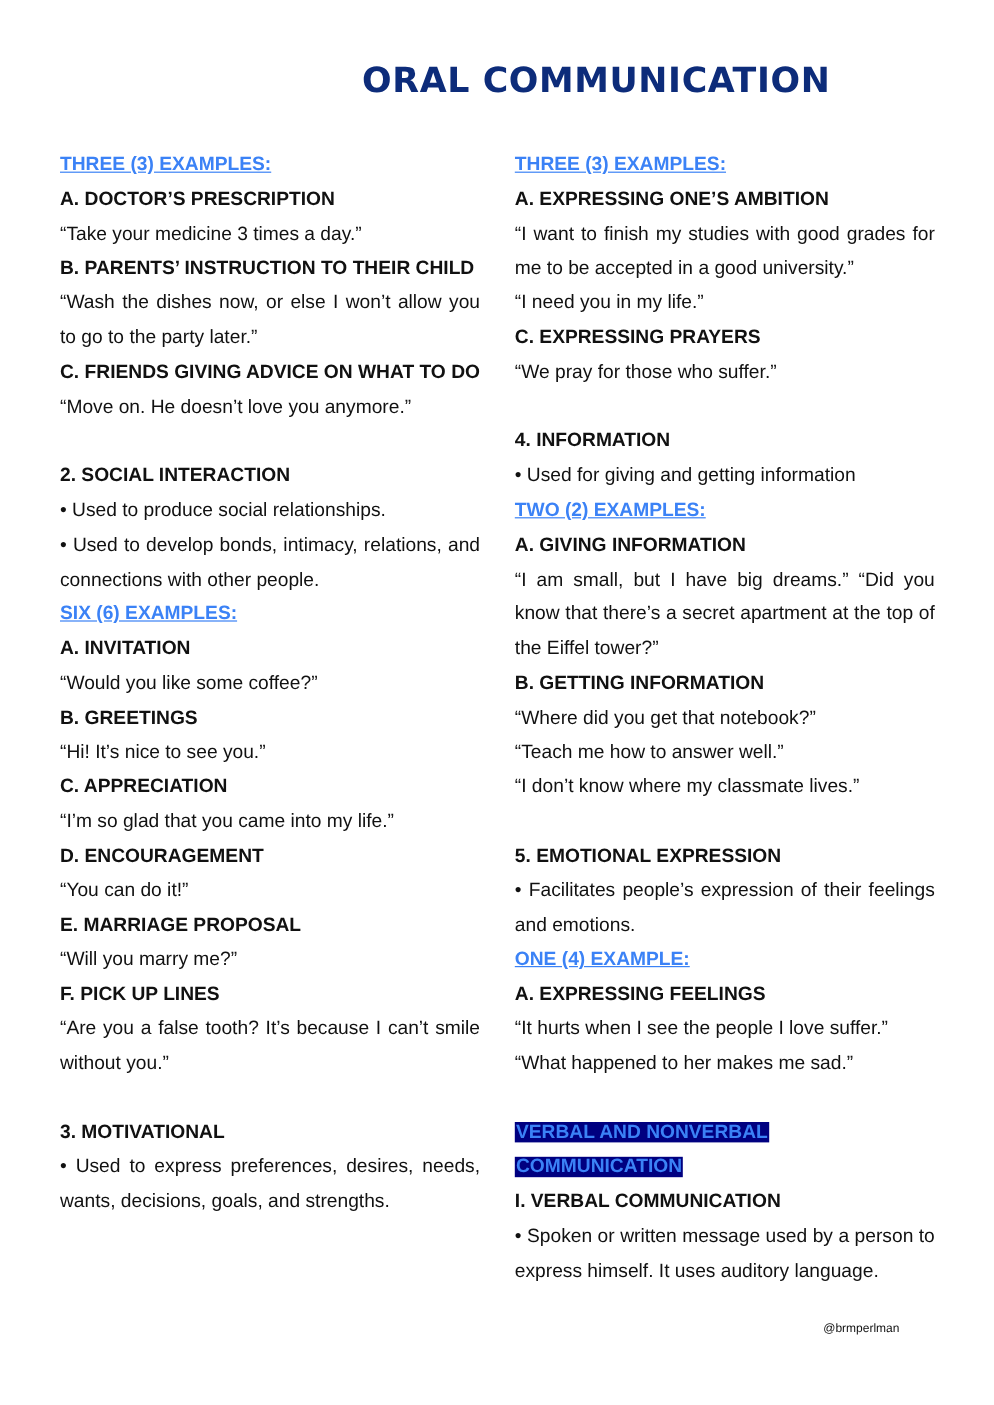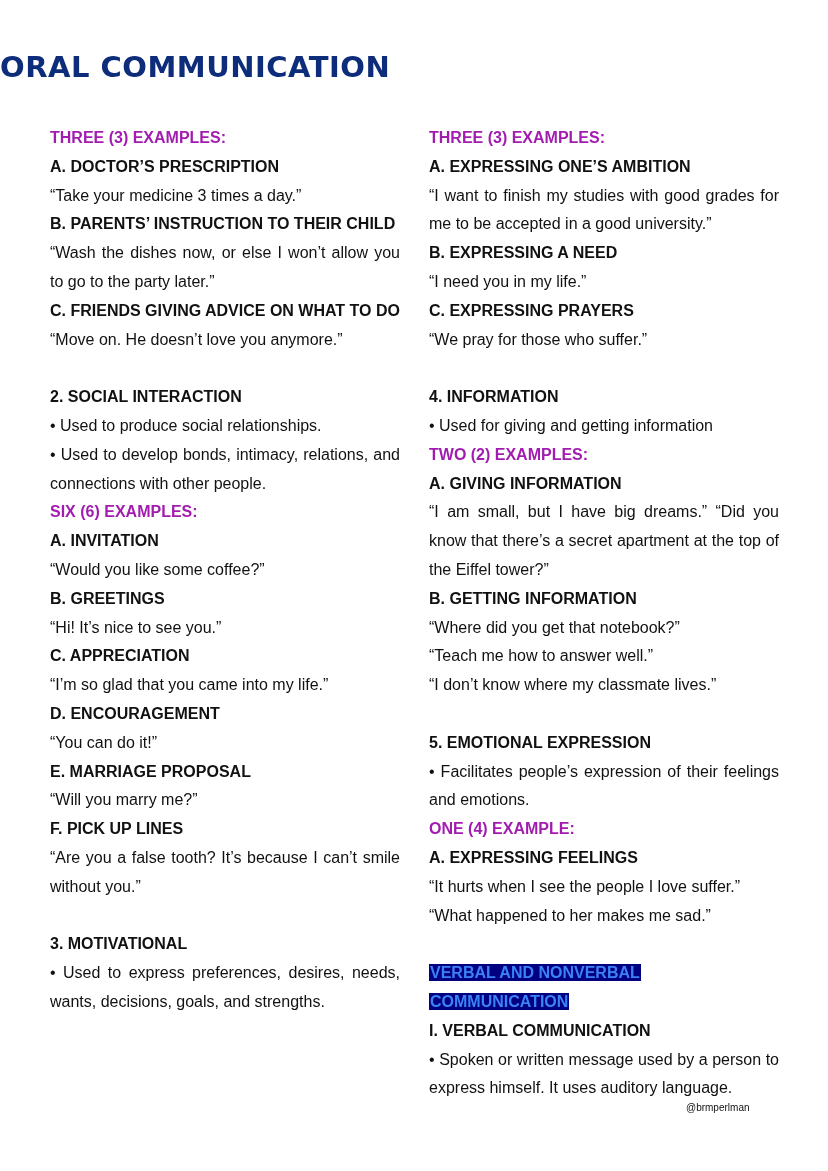--- a/index.html
+++ b/index.html
@@ -1,25 +1,25 @@
 <!DOCTYPE html>
 <html><head>
 <meta charset="utf-8">
 <style>
   html, body { margin: 0; padding: 0; background: #ffffff; }
   body { width: 828px; height: 1171px; position: relative; overflow: hidden;
          font-family: "Liberation Sans", sans-serif; color: #111111; }
-  .title { position: absolute; top: 50px; left: 0; width: 692px; text-align: left;
+  .title { position: absolute; top: 50px; left: 0; width: 692px; text-align: right;
            font-size: 29px; font-weight: 900; color: #0d2c7a; letter-spacing: 0.5px;
            font-family: "DejaVu Sans", sans-serif; }
   .col { position: absolute; top: 124px; font-size: 16px; line-height: 28.8px; }
   .col.left { left: 50px; width: 350px; }
   .col.right { left: 429px; width: 350px; }
   .line { margin: 0; white-space: normal; }
-  .red { color: #a21caf; font-weight: bold; }
+  .red { color: #3b82f6; font-weight: bold; text-decoration: underline; }
   .bold { font-weight: bold; }
   .just { text-align: justify; text-align-last: left; }
   .blank { height: 28.8px; }
   .hl { background: #000080; color: #3b82f6; font-weight: bold; padding: 0 1px; }
   .credit { position: absolute; left: 686px; top: 1102px; font-size: 10px; color: #111; }
 </style>
 </head>
 <body>
 
 <div class="title">ORAL COMMUNICATION</div>
@@ -51,21 +51,20 @@
   <p class="line just">“Are you a false tooth? It’s because I can’t smile without you.”</p>
   <div class="blank"></div>
   <p class="line bold">3. MOTIVATIONAL</p>
   <p class="line just">• Used to express preferences, desires, needs, wants, decisions, goals, and strengths.</p>
 </div>
 
 <div class="col right">
   <p class="line red">THREE (3) EXAMPLES:</p>
   <p class="line bold">A. EXPRESSING ONE’S AMBITION</p>
   <p class="line just">“I want to finish my studies with good grades for me to be accepted in a good university.”</p>
-  <p class="line bold">B. EXPRESSING A NEED</p>
   <p class="line">“I need you in my life.”</p>
   <p class="line bold">C. EXPRESSING PRAYERS</p>
   <p class="line">“We pray for those who suffer.”</p>
   <div class="blank"></div>
   <p class="line bold">4. INFORMATION</p>
   <p class="line">• Used for giving and getting information</p>
   <p class="line red">TWO (2) EXAMPLES:</p>
   <p class="line bold">A. GIVING INFORMATION</p>
   <p class="line just">“I am small, but I have big dreams.” “Did you know that there’s a secret apartment at the top of the Eiffel tower?”</p>
   <p class="line bold">B. GETTING INFORMATION</p>

